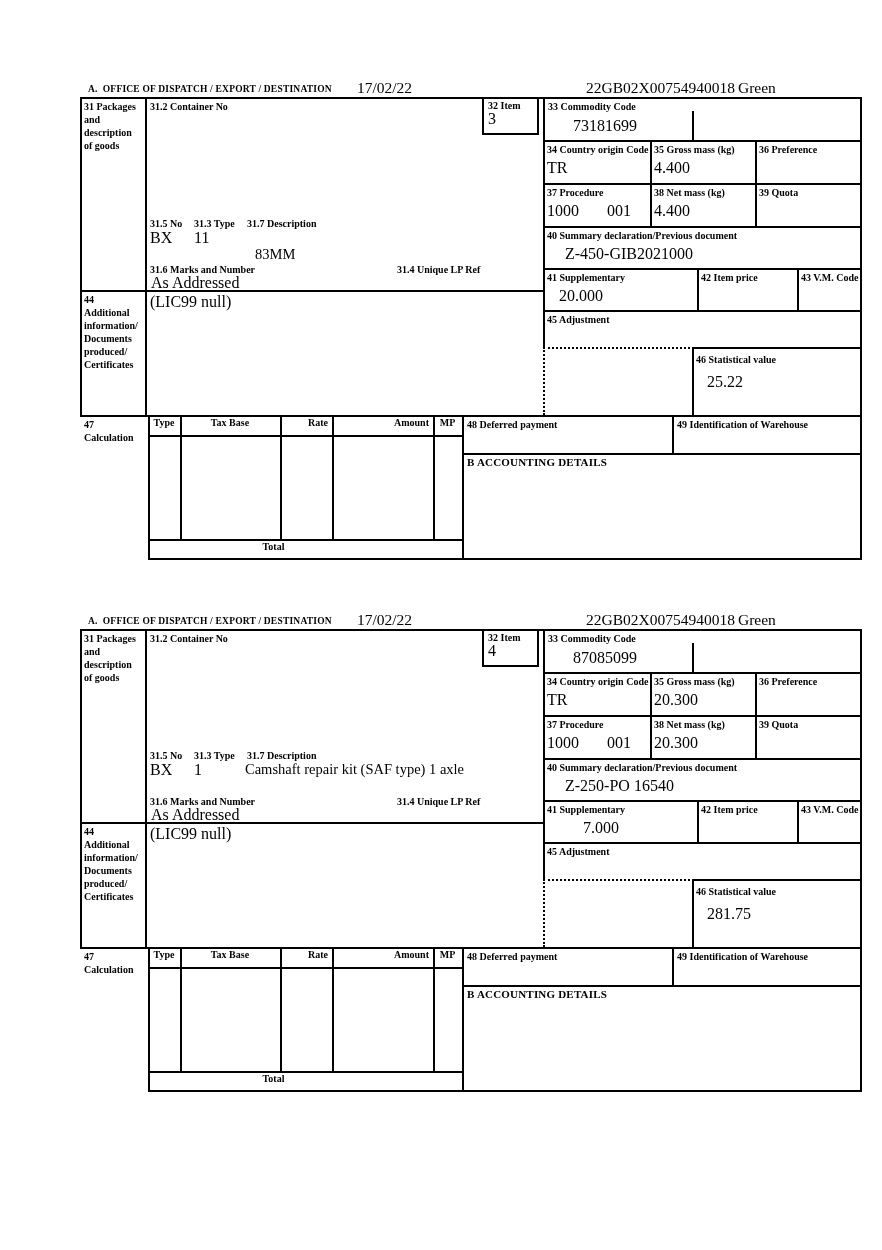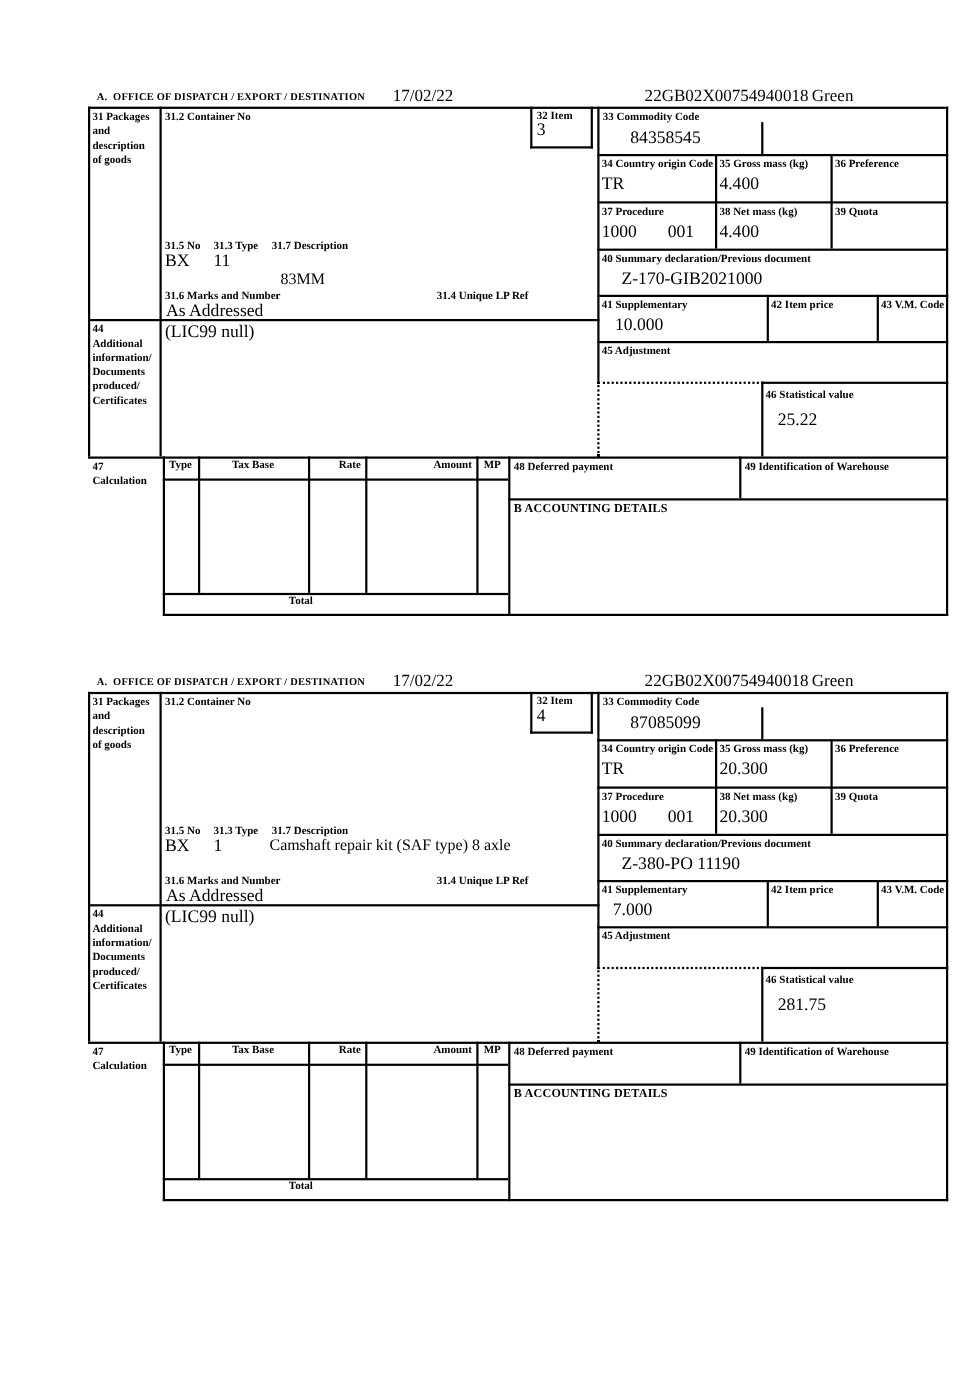--- a/index.html
+++ b/index.html
@@ -80,36 +80,36 @@
     <div class="lbl" style="left:4px;top:29px">description</div>
     <div class="lbl" style="left:4px;top:42px">of goods</div>
     <div class="lbl" style="left:70px;top:3px">31.2 Container No</div>
 
     <div class="item-box">
       <div class="lbl">32 Item</div>
       <div class="val">3</div>
     </div>
 
     <div class="lbl" style="left:468px;top:3px">33 Commodity Code</div>
-    <div class="val" style="left:493px;top:20px">84358545</div>
+    <div class="val" style="left:493px;top:20px">73181699</div>
     <div class="lbl" style="left:467px;top:46px">34 Country origin Code</div>
     <div class="val" style="left:467px;top:62px">TR</div>
     <div class="lbl" style="left:574px;top:46px">35 Gross mass (kg)</div>
     <div class="val" style="left:574px;top:62px">4.400</div>
     <div class="lbl" style="left:679px;top:46px">36 Preference</div>
     <div class="lbl" style="left:467px;top:89px">37 Procedure</div>
     <div class="val" style="left:467px;top:105px">1000</div>
     <div class="val" style="left:527px;top:105px">001</div>
     <div class="lbl" style="left:574px;top:89px">38 Net mass (kg)</div>
     <div class="val" style="left:574px;top:105px">4.400</div>
     <div class="lbl" style="left:679px;top:89px">39 Quota</div>
     <div class="lbl" style="left:467px;top:132px">40 Summary declaration/Previous document</div>
-    <div class="val" style="left:485px;top:148px">Z-170-GIB2021000</div>
+    <div class="val" style="left:485px;top:148px">Z-450-GIB2021000</div>
     <div class="lbl" style="left:467px;top:174px">41 Supplementary</div>
-    <div class="val" style="left:479px;top:190px">10.000</div>
+    <div class="val" style="left:479px;top:190px">20.000</div>
     <div class="lbl" style="left:621px;top:174px">42 Item price</div>
     <div class="lbl" style="left:721px;top:174px">43 V.M. Code</div>
     <div class="lbl" style="left:467px;top:216px">45 Adjustment</div>
     <div class="lbl" style="left:616px;top:256px">46 Statistical value</div>
     <div class="val" style="left:627px;top:276px">25.22</div>
 
     <div class="lbl" style="left:70px;top:120px">31.5 No</div>
     <div class="lbl" style="left:114px;top:120px">31.3 Type</div>
     <div class="lbl" style="left:167px;top:120px">31.7 Description</div>
     <div class="val" style="left:70px;top:132px">BX</div>
@@ -200,35 +200,35 @@
     <div class="lbl" style="left:574px;top:46px">35 Gross mass (kg)</div>
     <div class="val" style="left:574px;top:62px">20.300</div>
     <div class="lbl" style="left:679px;top:46px">36 Preference</div>
     <div class="lbl" style="left:467px;top:89px">37 Procedure</div>
     <div class="val" style="left:467px;top:105px">1000</div>
     <div class="val" style="left:527px;top:105px">001</div>
     <div class="lbl" style="left:574px;top:89px">38 Net mass (kg)</div>
     <div class="val" style="left:574px;top:105px">20.300</div>
     <div class="lbl" style="left:679px;top:89px">39 Quota</div>
     <div class="lbl" style="left:467px;top:132px">40 Summary declaration/Previous document</div>
-    <div class="val" style="left:485px;top:148px">Z-380-PO 11190</div>
+    <div class="val" style="left:485px;top:148px">Z-250-PO 16540</div>
     <div class="lbl" style="left:467px;top:174px">41 Supplementary</div>
-    <div class="val" style="left:477px;top:190px">7.000</div>
+    <div class="val" style="left:503px;top:190px">7.000</div>
     <div class="lbl" style="left:621px;top:174px">42 Item price</div>
     <div class="lbl" style="left:721px;top:174px">43 V.M. Code</div>
     <div class="lbl" style="left:467px;top:216px">45 Adjustment</div>
     <div class="lbl" style="left:616px;top:256px">46 Statistical value</div>
     <div class="val" style="left:627px;top:276px">281.75</div>
 
     <div class="lbl" style="left:70px;top:120px">31.5 No</div>
     <div class="lbl" style="left:114px;top:120px">31.3 Type</div>
     <div class="lbl" style="left:167px;top:120px">31.7 Description</div>
     <div class="val" style="left:70px;top:132px">BX</div>
     <div class="val" style="left:114px;top:132px">1</div>
-    <div class="val val-desc" style="left:165px;top:133px">Camshaft repair kit (SAF type) 8 axle</div>
+    <div class="val val-desc" style="left:165px;top:133px">Camshaft repair kit (SAF type) 1 axle</div>
     <div class="val val-desc" style="left:175px;top:150px"></div>
     <div class="lbl" style="left:70px;top:166px">31.6 Marks and Number</div>
     <div class="lbl" style="left:317px;top:166px">31.4 Unique LP Ref</div>
     <div class="val" style="left:71px;top:177px">As Addressed</div>
 
     <div class="lbl" style="left:4px;top:196px">44</div>
     <div class="lbl" style="left:4px;top:209px">Additional</div>
     <div class="lbl" style="left:4px;top:222px">information/</div>
     <div class="lbl" style="left:4px;top:235px">Documents</div>
     <div class="lbl" style="left:4px;top:248px">produced/</div>

